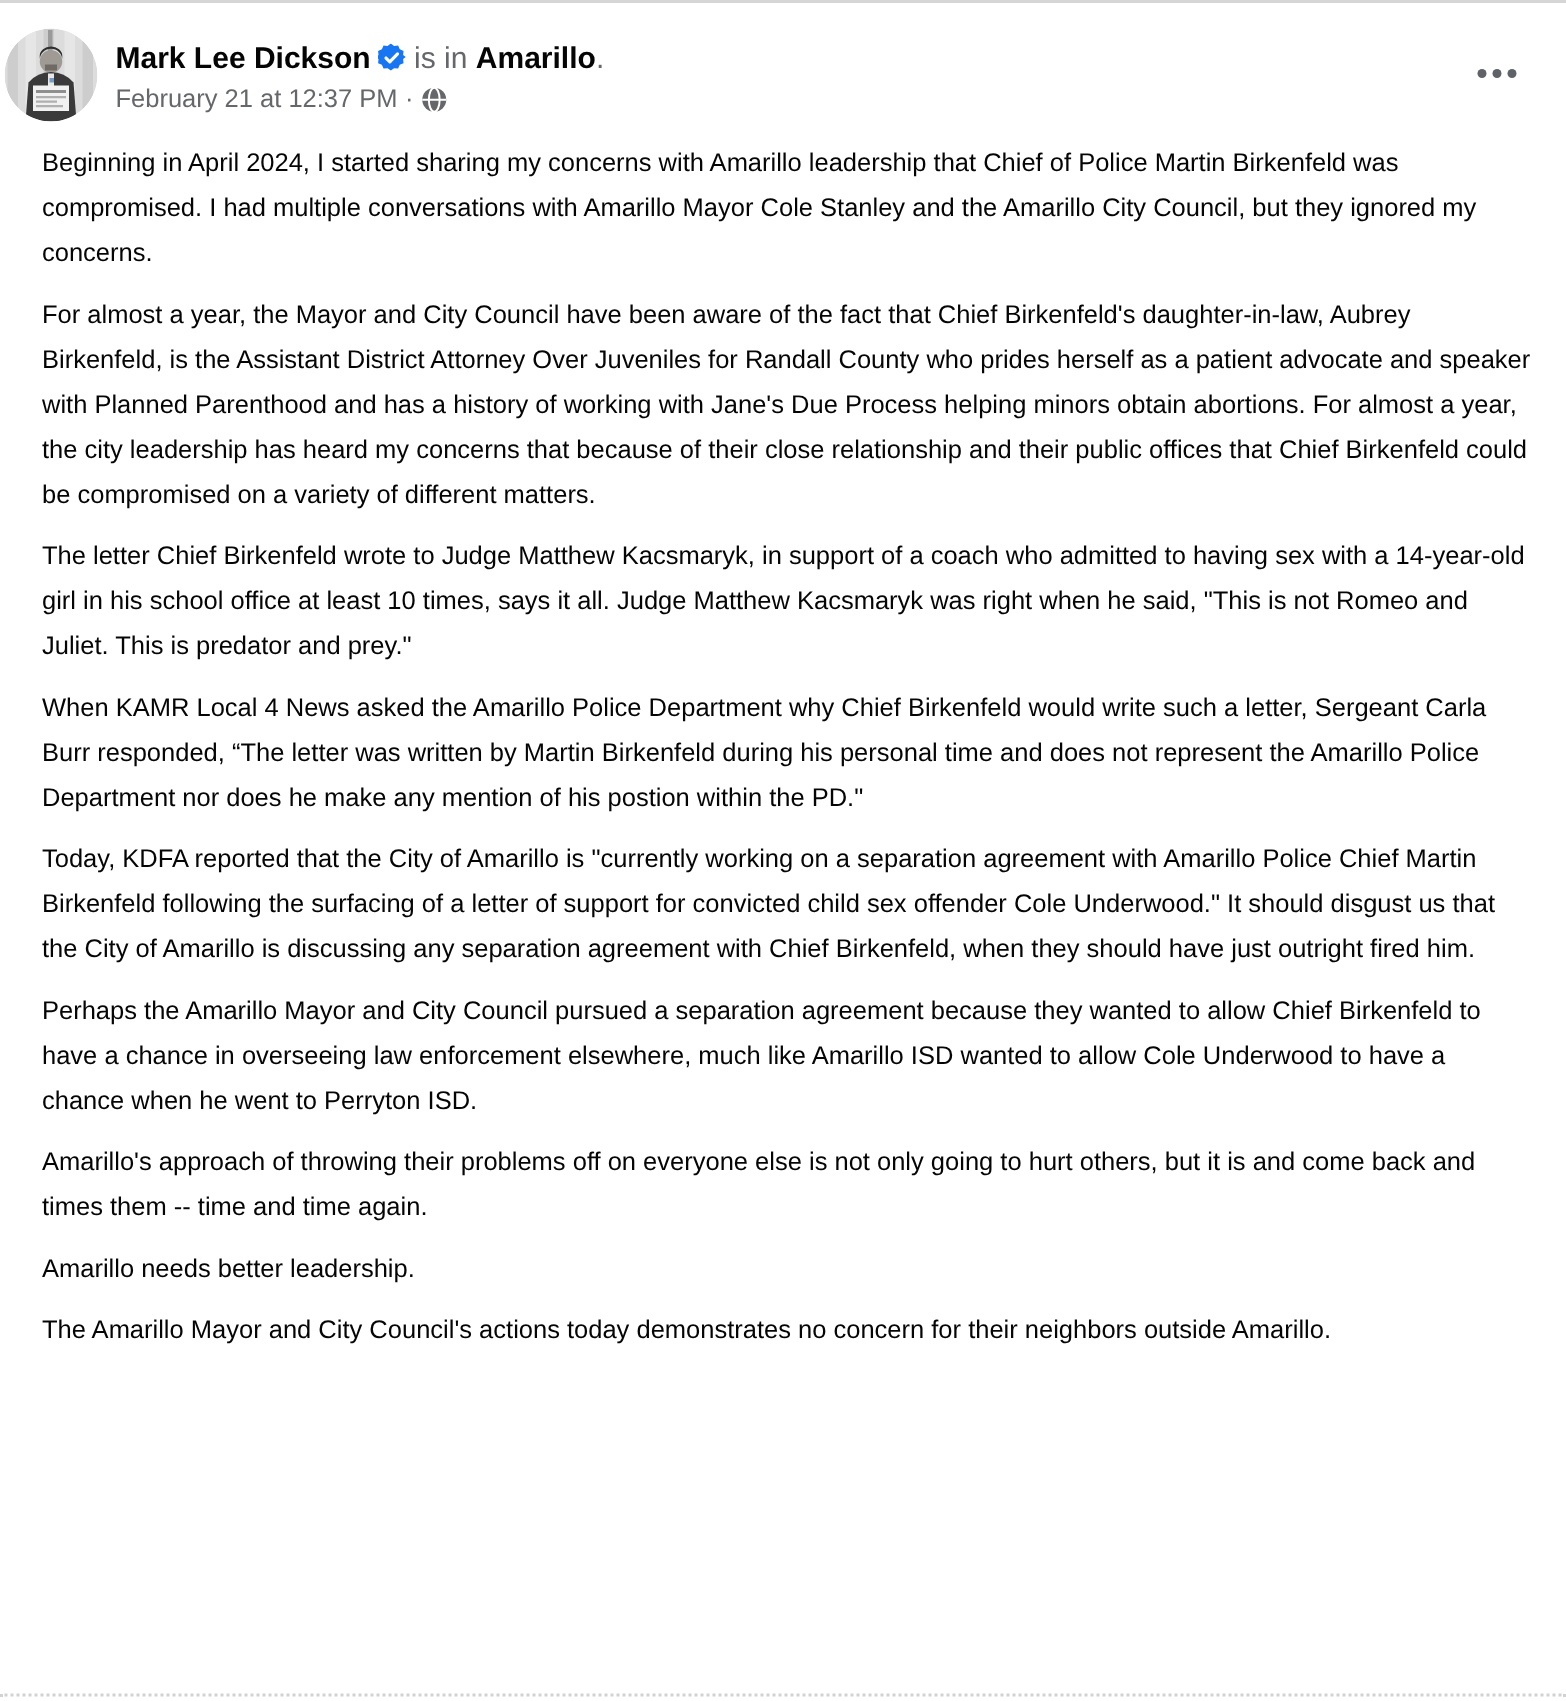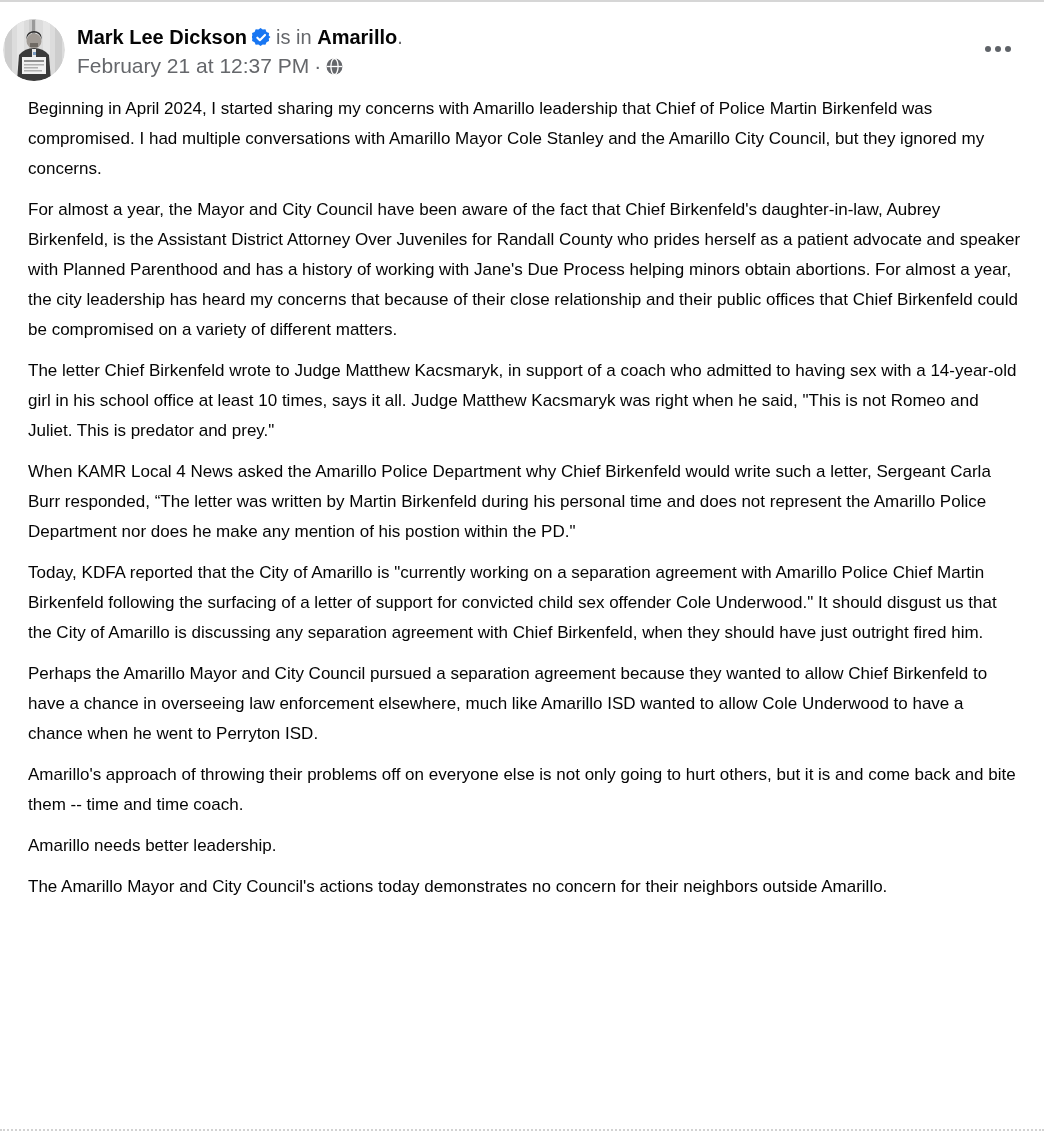--- a/index.html
+++ b/index.html
@@ -42,21 +42,21 @@
   .muted { color: #65676b; }
   .location { font-weight: 700; cursor: pointer; }
   .badge {
     display: inline-block;
     width: 19px; height: 19px;
     vertical-align: -3px;
     margin: 0 5px 0 5px;
   }
   .sub-line {
     margin-top: 3px;
-    font-size: 21px;
+    font-size: 17px;
     color: #65676b;
     display: flex;
     align-items: center;
   }
   .sub-sep { margin: 0 5px; }
   .globe { display: inline-flex; margin-top: 1px; }
   .menu {
     position: absolute;
     top: 40px; right: 29px;
     display: flex;
@@ -159,19 +159,19 @@
     </div>
   </div>
 
   <div class="body">
     <p>Beginning in April 2024, I started sharing my concerns with Amarillo leadership that Chief of Police Martin Birkenfeld was compromised. I had multiple conversations with Amarillo Mayor Cole Stanley and the Amarillo City Council, but they ignored my concerns.</p>
     <p>For almost a year, the Mayor and City Council have been aware of the fact that Chief Birkenfeld's daughter-in-law, Aubrey Birkenfeld, is the Assistant District Attorney Over Juveniles for Randall County who prides herself as a patient advocate and speaker with Planned Parenthood and has a history of working with Jane's Due Process helping minors obtain abortions. For almost a year, the city leadership has heard my concerns that because of their close relationship and their public offices that Chief Birkenfeld could be compromised on a variety of different matters.</p>
     <p>The letter Chief Birkenfeld wrote to Judge Matthew Kacsmaryk, in support of a coach who admitted to having sex with a 14-year-old girl in his school office at least 10 times, says it all. Judge Matthew Kacsmaryk was right when he said, "This is not Romeo and Juliet. This is predator and prey."</p>
     <p>When KAMR Local 4 News asked the Amarillo Police Department why Chief Birkenfeld would write such a letter, Sergeant Carla Burr responded, “The letter was written by Martin Birkenfeld during his personal time and does not represent the Amarillo Police Department nor does he make any mention of his postion within the PD."</p>
     <p>Today, KDFA reported that the City of Amarillo is "currently working on a separation agreement with Amarillo Police Chief Martin Birkenfeld following the surfacing of a letter of support for convicted child sex offender Cole Underwood." It should disgust us that the City of Amarillo is discussing any separation agreement with Chief Birkenfeld, when they should have just outright fired him.</p>
     <p>Perhaps the Amarillo Mayor and City Council pursued a separation agreement because they wanted to allow Chief Birkenfeld to have a chance in overseeing law enforcement elsewhere, much like Amarillo ISD wanted to allow Cole Underwood to have a chance when he went to Perryton ISD.</p>
-    <p>Amarillo's approach of throwing their problems off on everyone else is not only going to hurt others, but it is and come back and bite them -- time and time coach.</p>
+    <p>Amarillo's approach of throwing their problems off on everyone else is not only going to hurt others, but it is and come back and times them -- time and time again.</p>
     <p>Amarillo needs better leadership.</p>
     <p>The Amarillo Mayor and City Council's actions today demonstrates no concern for their neighbors outside Amarillo.</p>
   </div>
 
   <div class="bottom-divider"></div>
 </div>
 
 </body></html>

